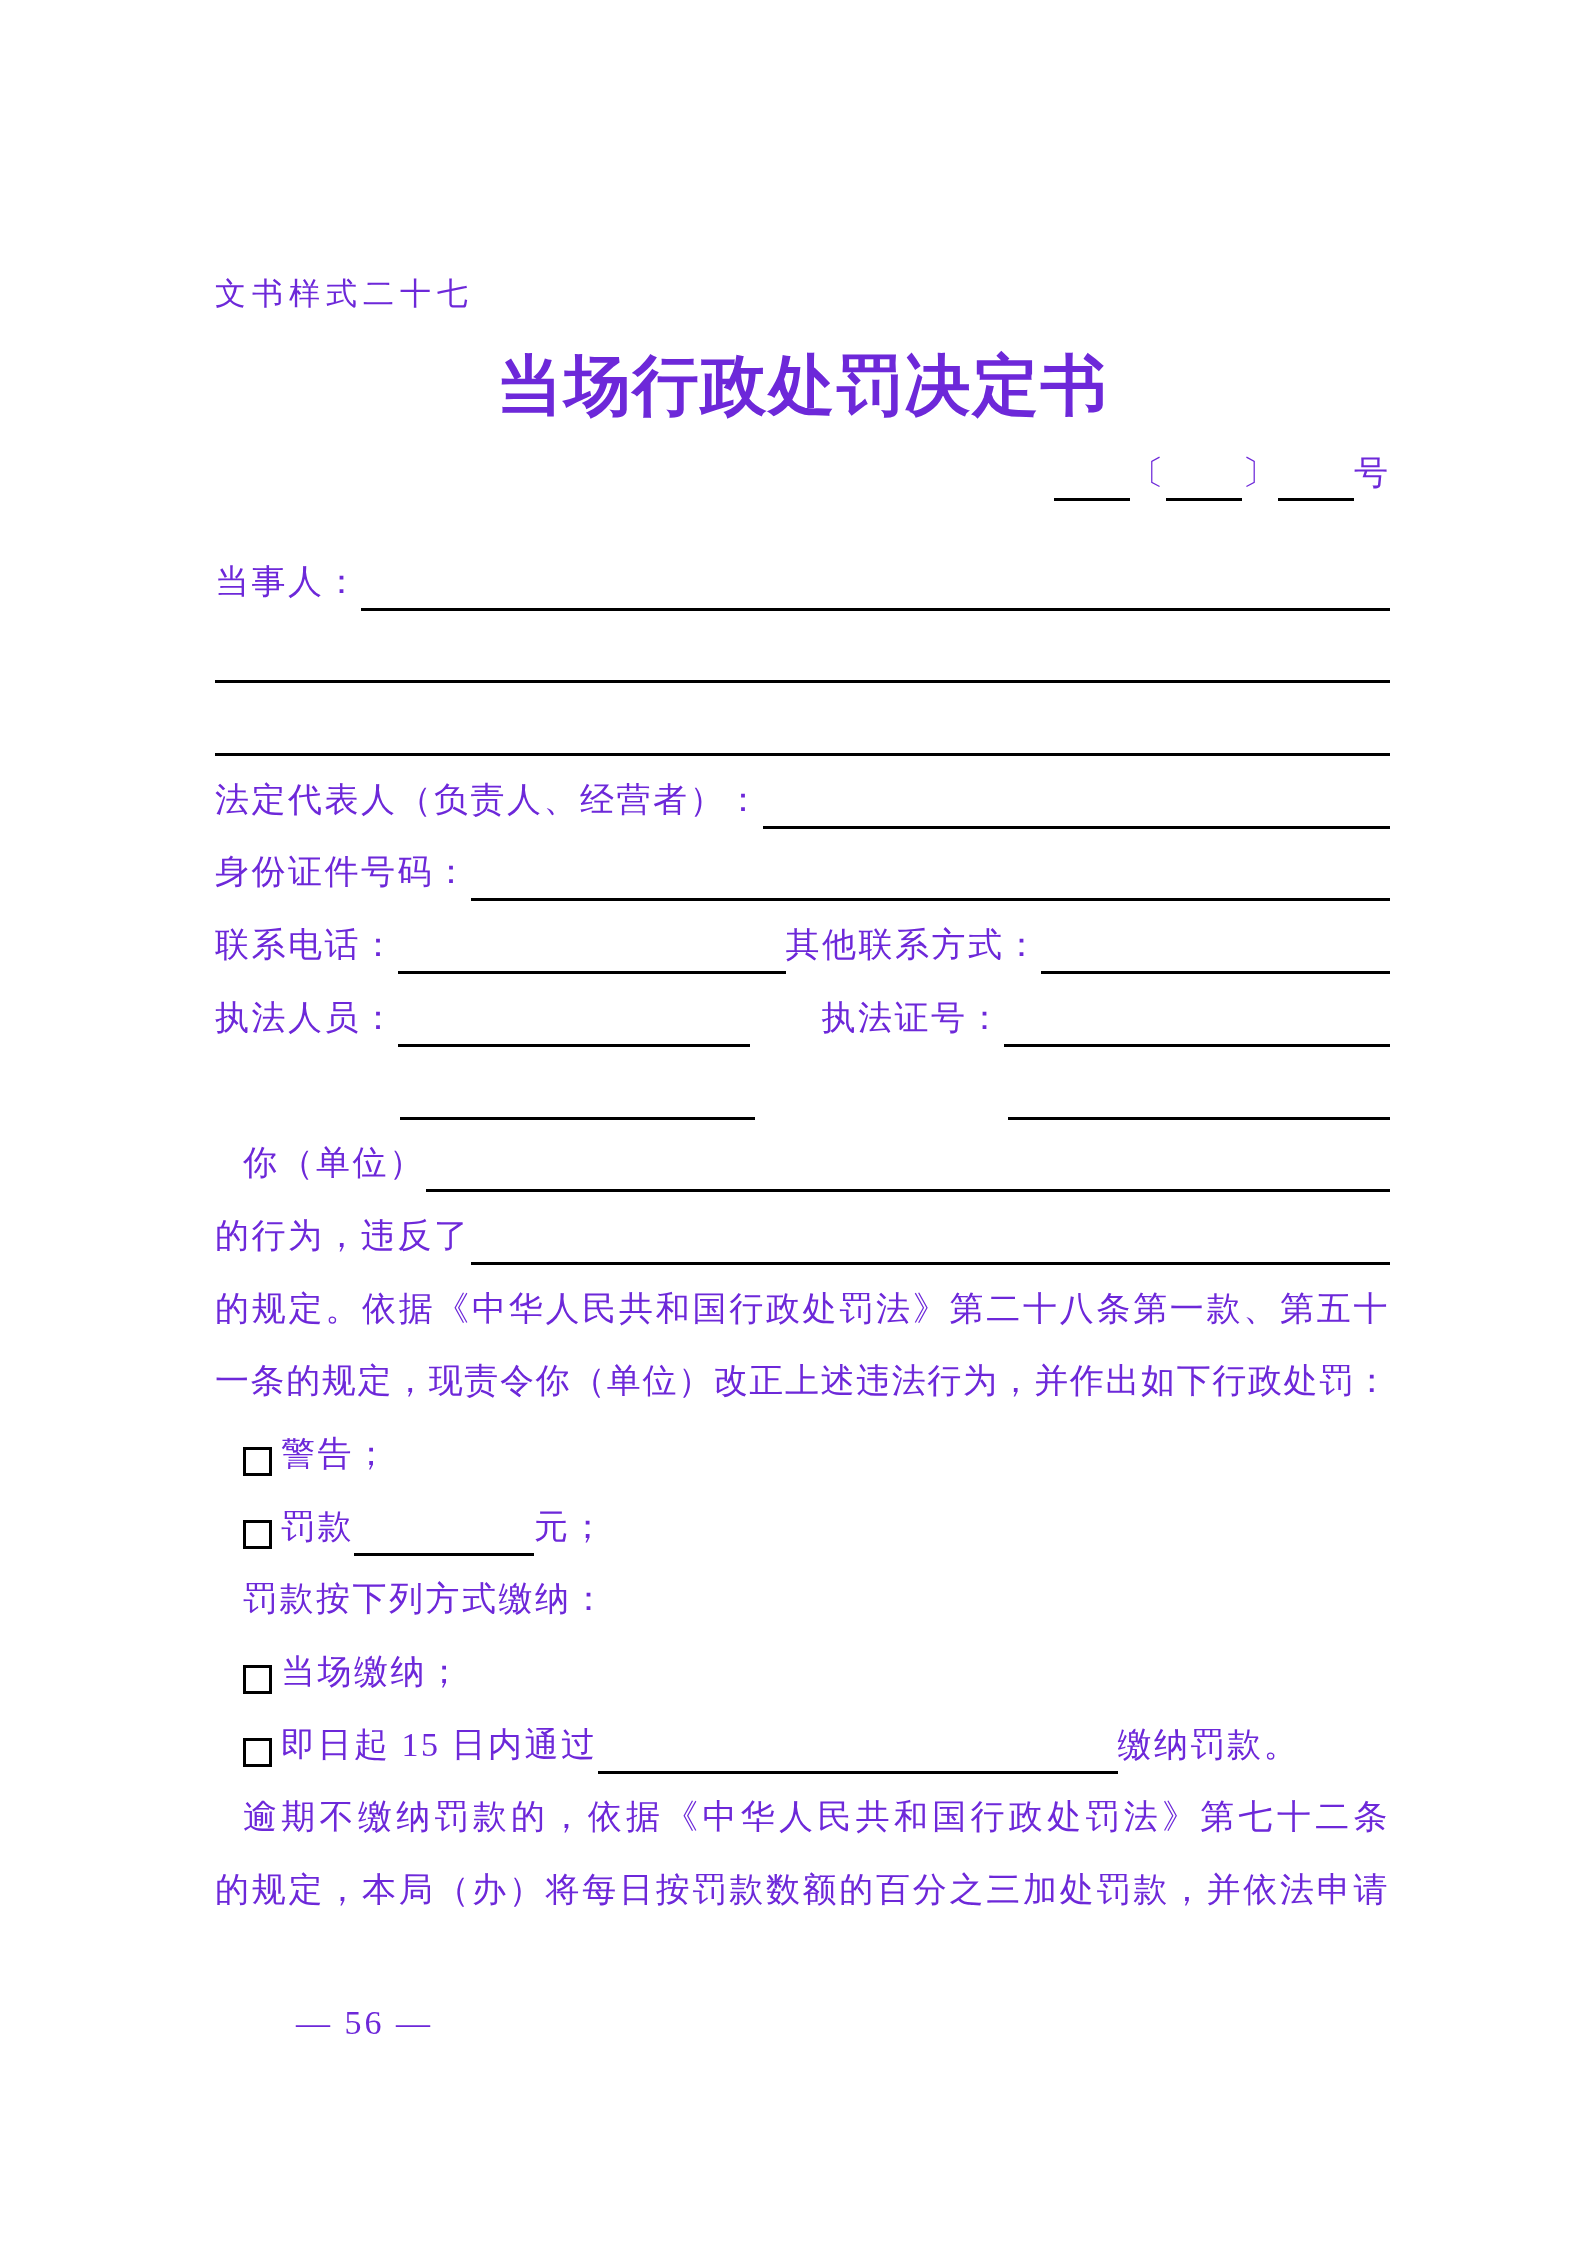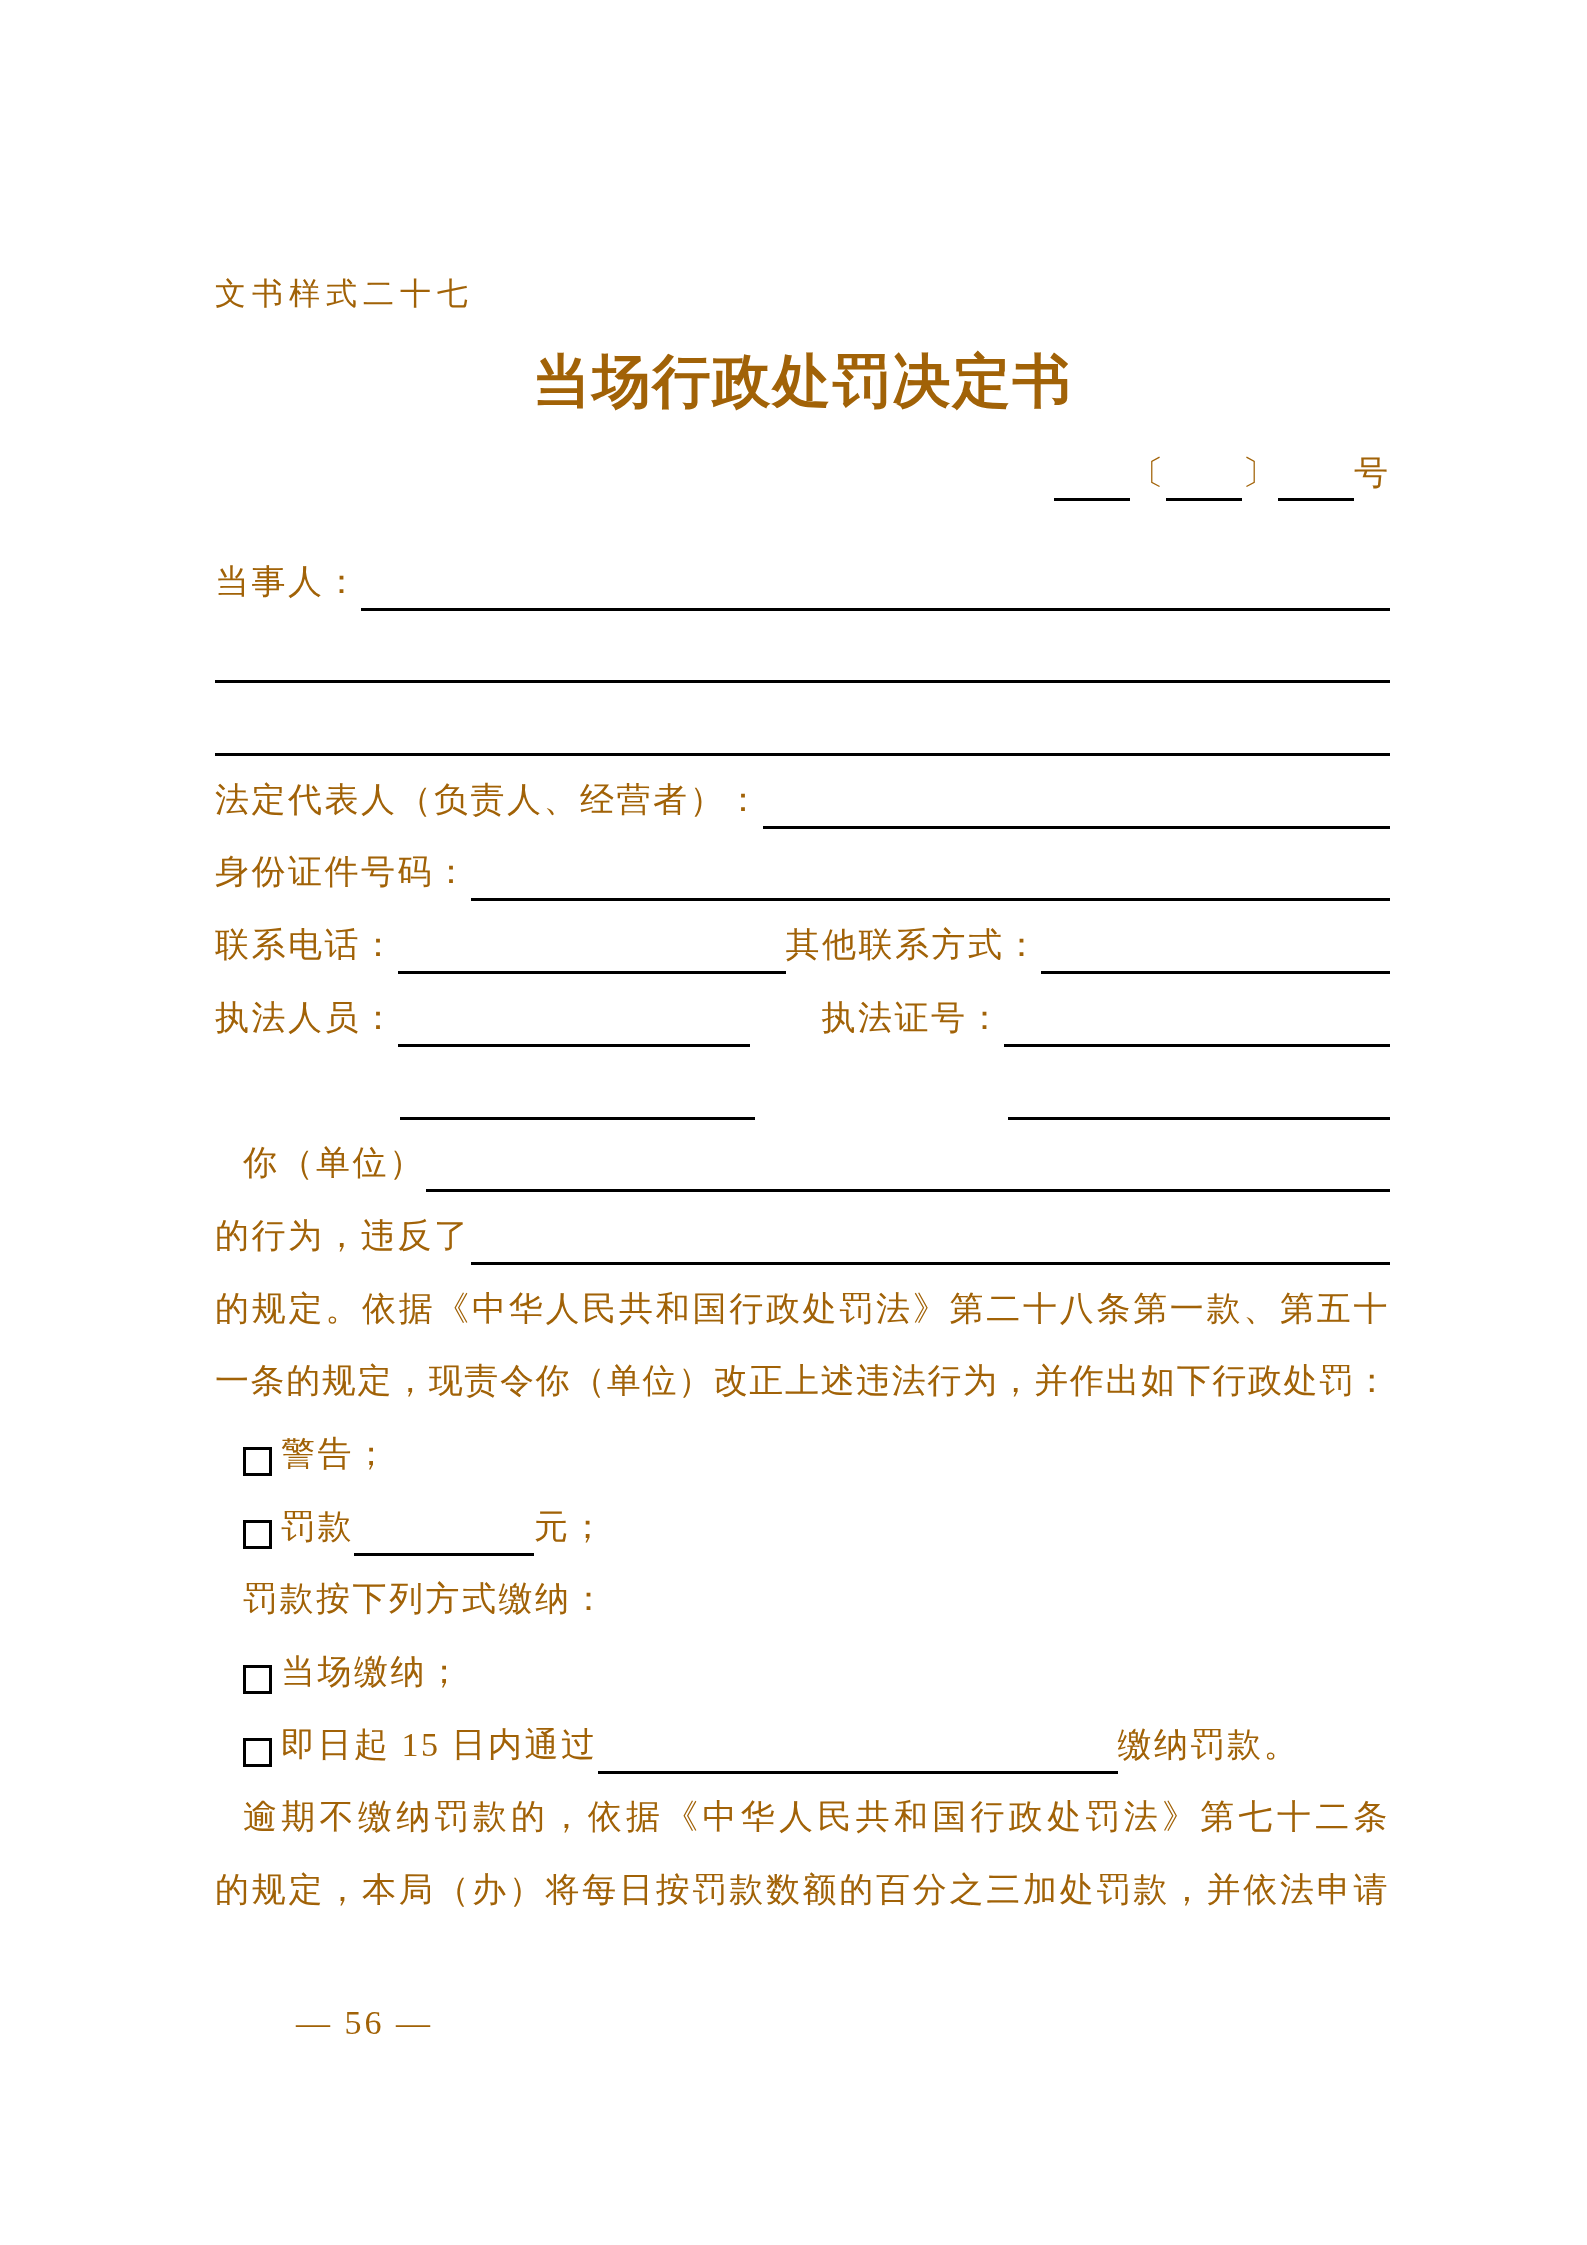--- a/index.html
+++ b/index.html
@@ -1,33 +1,33 @@
 <!DOCTYPE html>
 <html><head>
 <meta charset="utf-8">
 <style>
   html,body{margin:0;padding:0;background:#ffffff;}
   .page{
     position:relative;
     width:1562px;height:2245px;
-    background:#ffffff;color:#a16207;
+    background:#ffffff;color:#6d28d9;
     font-family:"Liberation Serif","DejaVu Serif",serif;
     overflow:hidden;
   }
   .content{
     position:absolute;left:215px;top:0;width:1175px;
   }
   .hdr{
     margin-top:272px;
     font-size:31px;letter-spacing:6px;line-height:44px;
   }
   .title{
     margin-top:22px;
     text-align:center;
-    font-size:58px;font-weight:bold;letter-spacing:2px;line-height:96px;font-family:Liberation Mono, monospace;
+    font-size:66px;font-weight:bold;letter-spacing:2px;line-height:96px;
   }
   .docno{
     display:flex;justify-content:flex-end;align-items:flex-end;
     height:62px;margin-top:8px;
     font-size:34px;letter-spacing:2px;
   }
   .docno .lbl{padding-bottom:8px;}
   .docno .fill{margin-bottom:3px;}
   .rows{margin-top:40px;}
   .frow{

